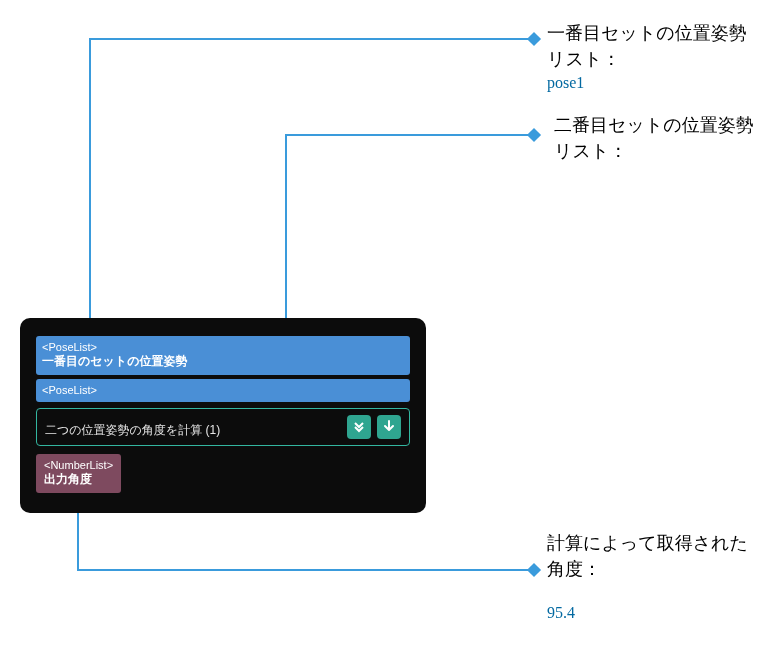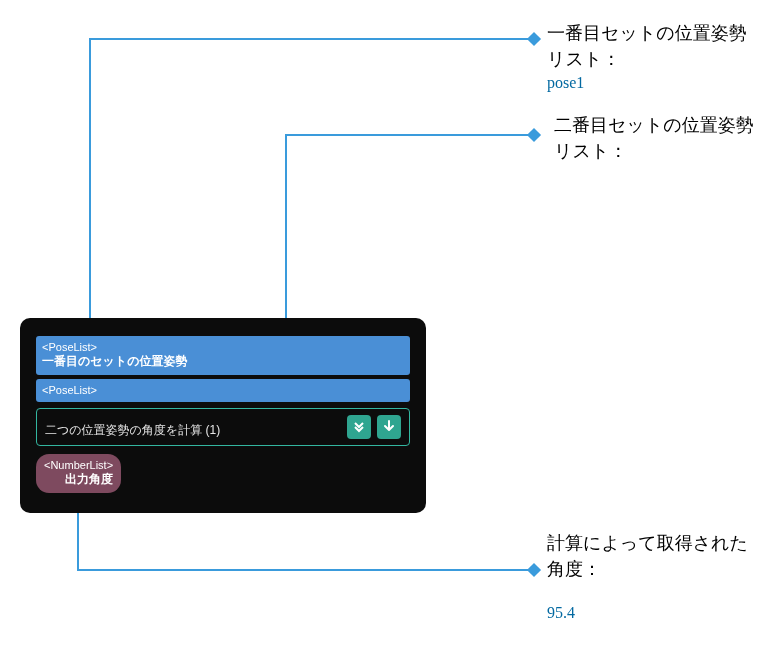--- a/index.html
+++ b/index.html
@@ -81,24 +81,23 @@
     background: #2fa590;
     border-radius: 4px;
     display: flex;
     align-items: center;
     justify-content: center;
   }
   .tbtn svg { display:block; }
   .out-port {
     display: inline-block;
     background: #7e4a5f;
-    border-radius: 13px;
+    border-radius: 3px;
     padding: 4px 8px 5px 8px;
     line-height: 1.3;
-    text-align: right;
   }
   .callout {
     position: absolute;
     width: 210px;
     color: #000;
   }
   .callout .ct-title {
     font-size: 18px;
     line-height: 1.45;
     margin-bottom: 2px;

